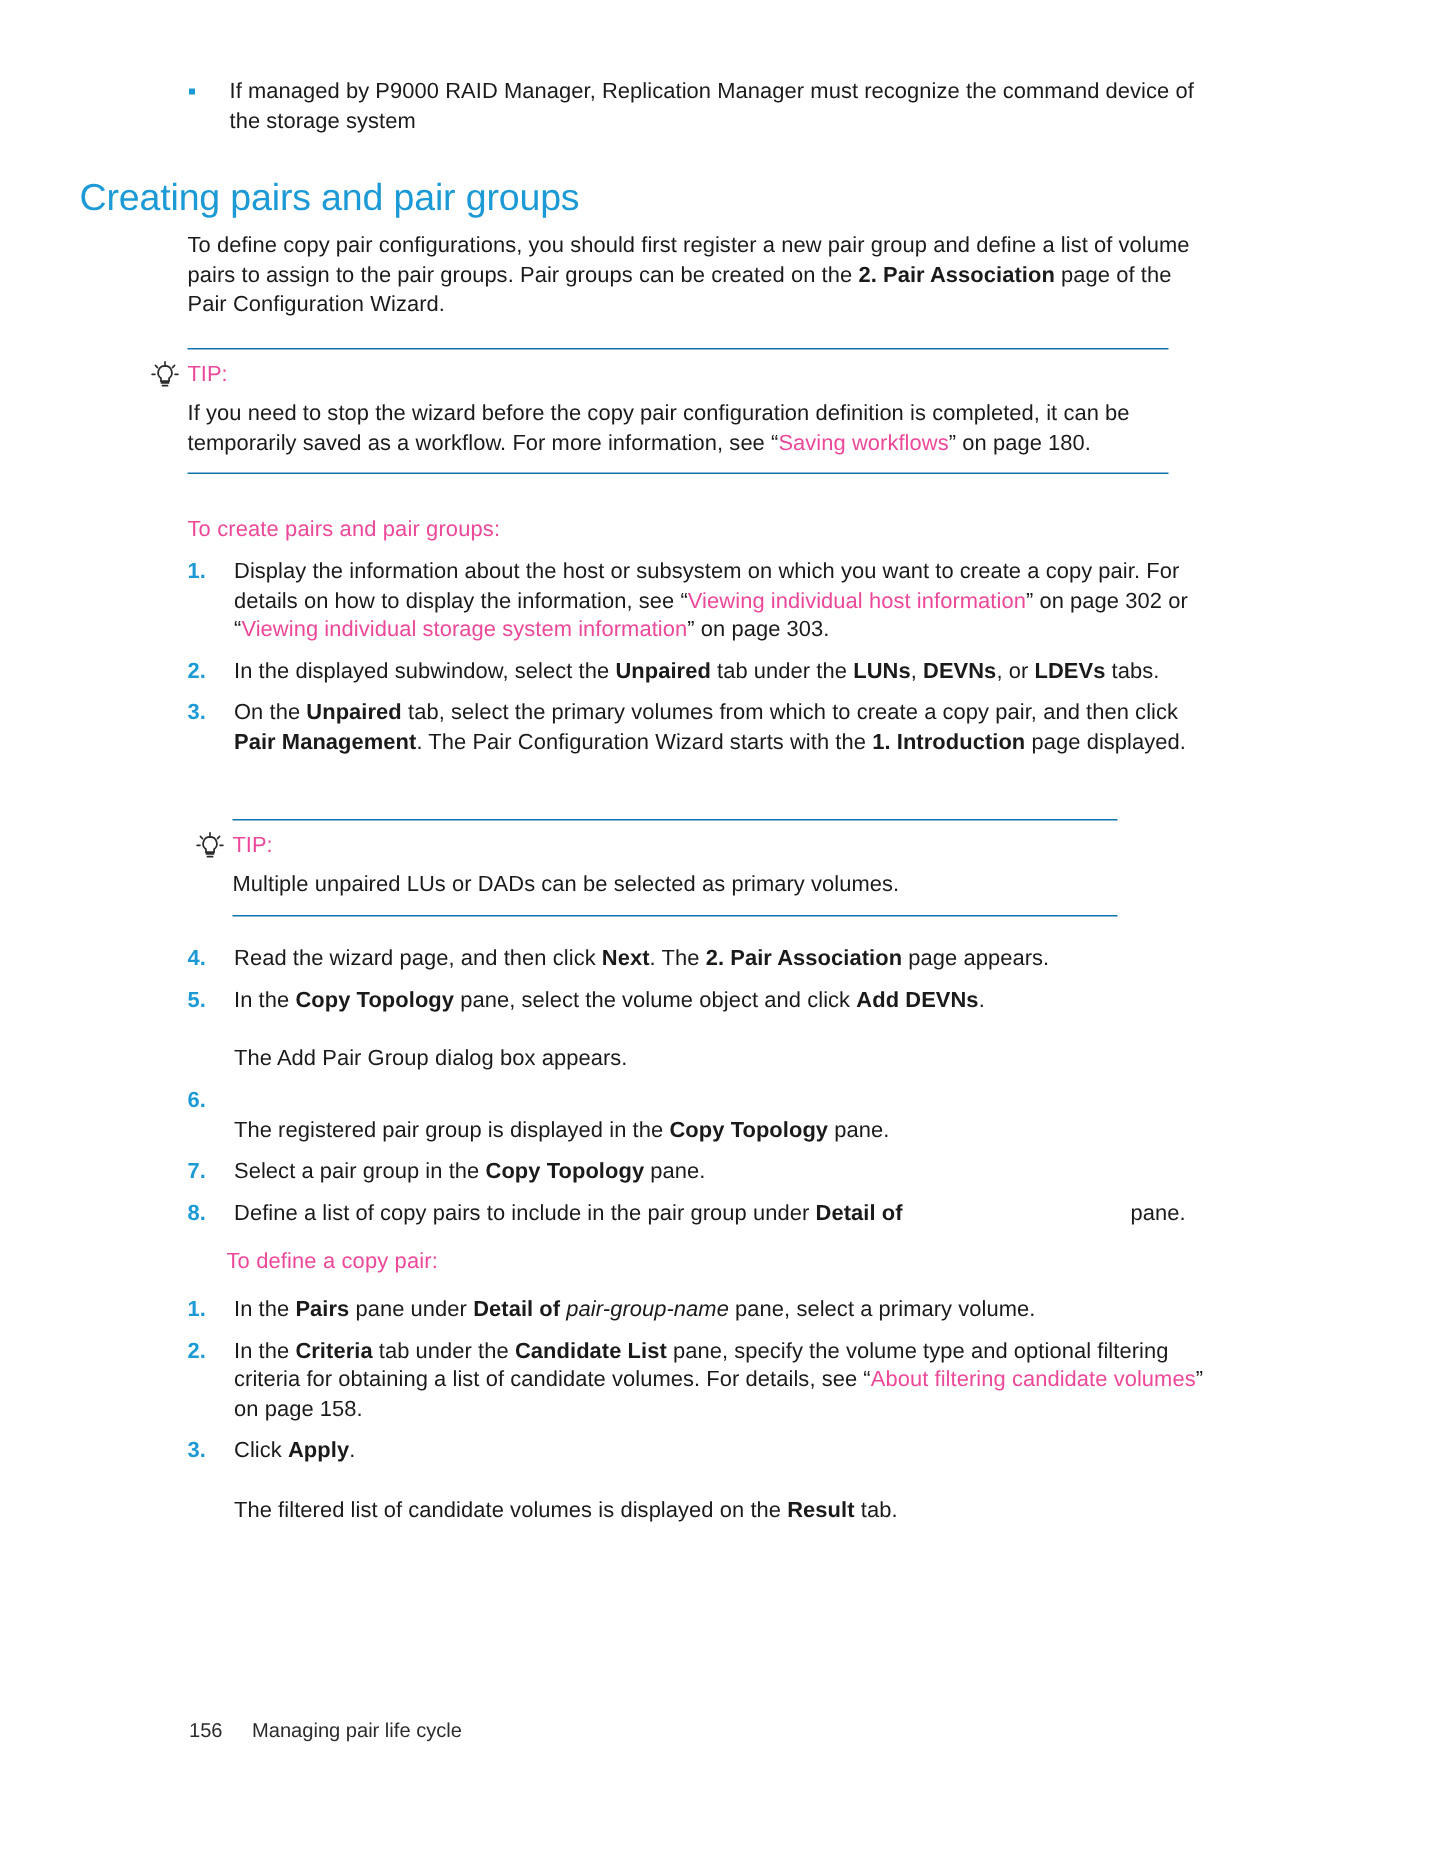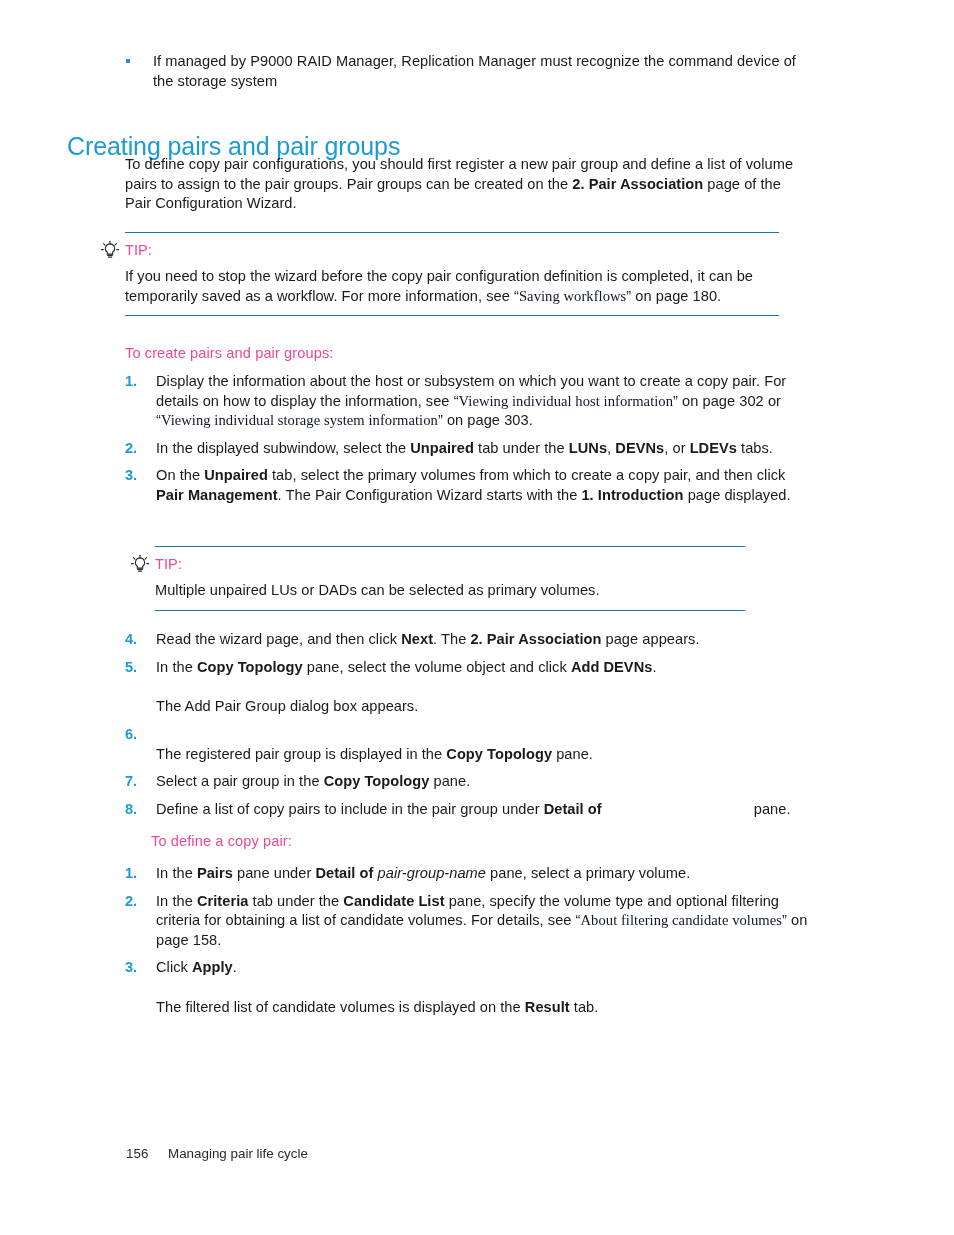--- a/index.html
+++ b/index.html
@@ -24,21 +24,21 @@
 
   
   .body-text {
     font-size: 14.6px;
     line-height: 19.6px;
     color: #1a1a1a;
     letter-spacing: 0.05px;
   }
   b, .bold { font-weight: bold; }
   i, .ital { font-style: italic; }
-  .link { color: #0f172a; font-family: Liberation Serif, serif; }
+  .link { color: #ec4899; }
   .gap { display: inline-block; width: 152px; }
 
   
   .bullet-list {
     position: absolute;
     left: 126px;
     top: 52px;
     width: 676px;
   }
   .bullet-row {
@@ -61,21 +61,21 @@
   
   .section-heading {
     position: absolute;
     left: 53px;
     top: 117px;
     font-size: 25px;
     line-height: 30px;
     color: #1c9ad6;
     font-weight: normal;
     letter-spacing: -0.1px;
-    margin: 14px;
+    margin: 0;
   }
 
   
   .intro-para {
     position: absolute;
     left: 125px;
     top: 155px;
     width: 678px;
   }
 

